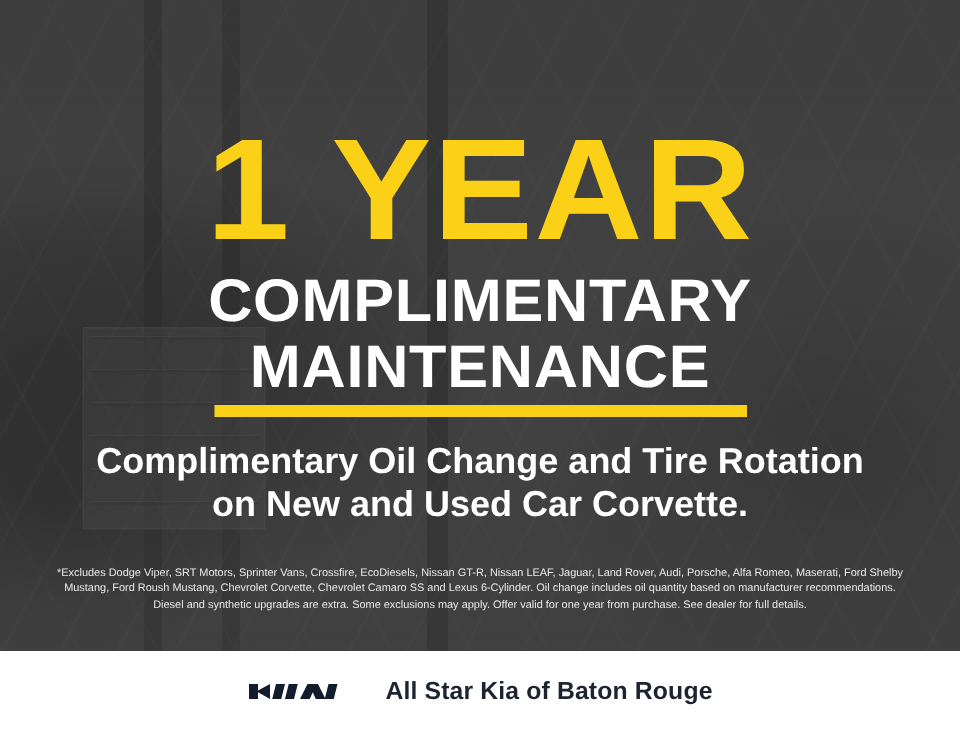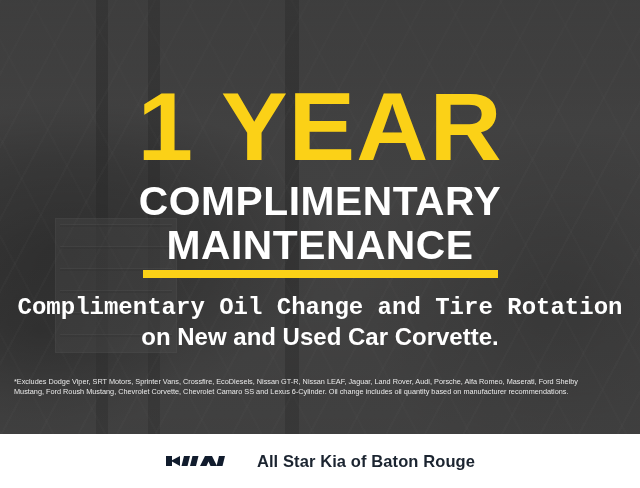--- a/index.html
+++ b/index.html
@@ -169,21 +169,20 @@
   .sub-line1 {
     position: absolute;
     left: 0;
     right: 0;
     top: 293px;
     font-size: 24px;
     line-height: 30px;
     font-weight: bold;
     color: #ffffff;
     white-space: nowrap;
-    font-family: Liberation Mono, monospace;
   }
   .sub-line2 {
     position: absolute;
     left: 0;
     right: 0;
     top: 322px;
     font-size: 24px;
     line-height: 30px;
     font-weight: bold;
     color: #ffffff;
@@ -191,21 +190,21 @@
   }
 
   .fineprint {
     position: absolute;
     left: 14px;
     right: 14px;
     top: 377px;
     color: #e9e9e9;
     font-size: 7.3px;
     line-height: 10.3px;
-    text-align: left;
+    text-align: center;
   }
   .fineprint p {
     margin: 0;
     white-space: nowrap;
   }
 
   
   .footer {
     position: absolute;
     left: 0;
@@ -253,20 +252,21 @@
 
       <div class="divider-bar"></div>
 
       <div class="sub-line1">Complimentary Oil Change and Tire Rotation</div>
 
       <div class="sub-line2">on New and Used Car Corvette.</div>
 
       <div class="fineprint">
         <p>*Excludes Dodge Viper, SRT Motors, Sprinter Vans, Crossfire, EcoDiesels, Nissan GT-R, Nissan LEAF, Jaguar, Land Rover, Audi, Porsche, Alfa Romeo, Maserati, Ford Shelby</p>
         <p>Mustang, Ford Roush Mustang, Chevrolet Corvette, Chevrolet Camaro SS and Lexus 6-Cylinder. Oil change includes oil quantity based on manufacturer recommendations.</p>
+        <p>Diesel and synthetic upgrades are extra. Some exclusions may apply. Offer valid for one year from purchase. See dealer for full details.</p>
       </div>
 
     </div>
   </div>
 
   <div class="footer">
 
     <span class="kia-logo-wrap">
       <svg class="kia-logo" viewBox="0 0 148 40" xmlns="http://www.w3.org/2000/svg">
         <g fill="#111c2d">

